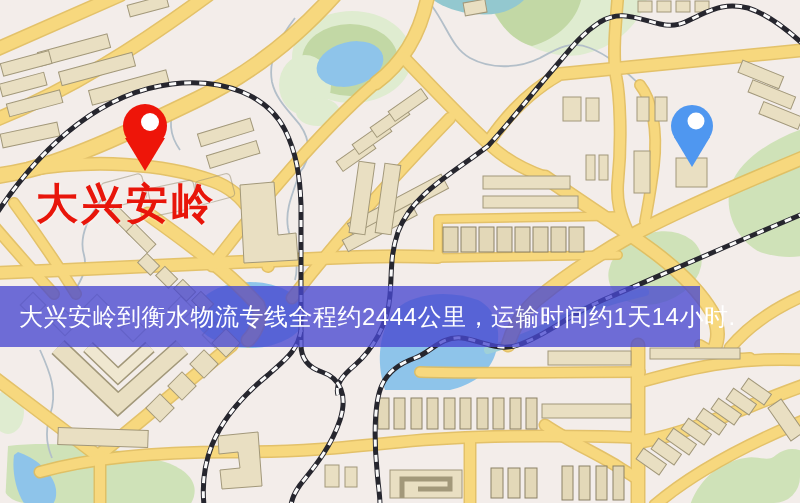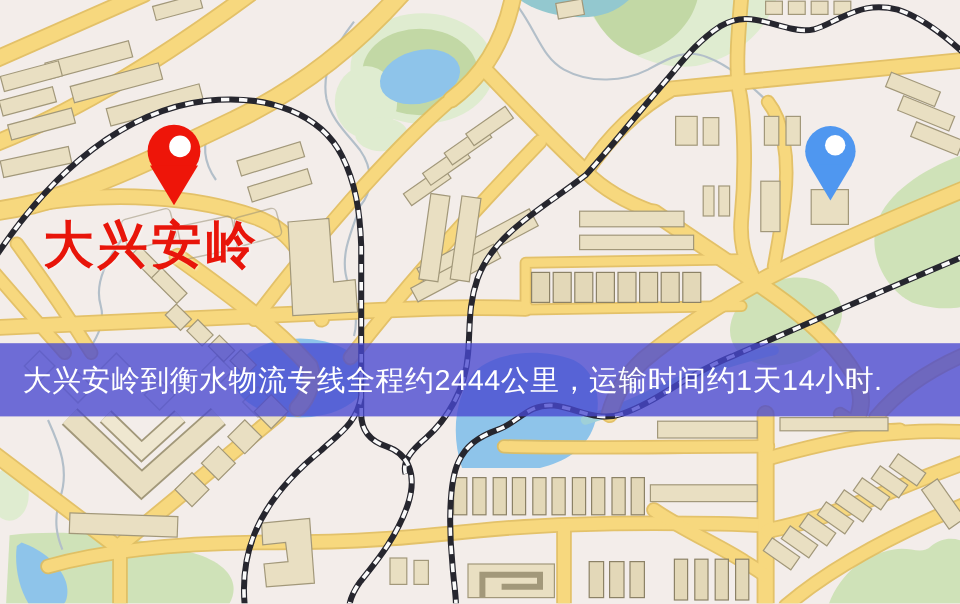--- a/index.html
+++ b/index.html
@@ -7,27 +7,27 @@
     --banner-bg:rgba(72,72,208,0.78);
     --banner-text:#ffffff;
     --origin-color:#e8150a;
     --dest-color:#2a3eda;
     --pin-origin:#ee1509;
     --pin-dest:#4f97f0;
   }
   *{margin:0;padding:0;box-sizing:border-box;}
   html,body{width:800px;height:503px;overflow:hidden;}
   body{font-family:"Liberation Sans","DejaVu Sans",sans-serif;background:var(--bg);}
-  .map-wrap{position:relative;width:800px;height:503px;overflow:hidden;background:var(--bg);}
+  .map-wrap{position:relative;width:800px;height:503px;overflow:hidden;background:var(--bg);border-radius:26px;}
   .map-wrap svg.base{position:absolute;left:0;top:0;}
   .city-label{position:absolute;font-weight:bold;white-space:nowrap;line-height:1;
     text-shadow:1px 1px 2px rgba(255,255,255,0.45);}
   .city-label.origin{left:36px;top:183px;font-size:42px;letter-spacing:3px;color:var(--origin-color);}
   .city-label.dest{left:641px;top:182px;font-size:42px;letter-spacing:2px;color:var(--dest-color);}
-  .banner{position:absolute;left:0;top:286px;width:800px;height:61px;
+  .banner{position:absolute;left:0;top:286px;width:700px;height:61px;
     background:var(--banner-bg);display:flex;align-items:center;padding-left:19px;}
   .banner span{color:var(--banner-text);font-size:24px;letter-spacing:0.5px;white-space:nowrap;}
   .pin{position:absolute;}
   .pin-origin-fill{fill:var(--pin-origin);}
   .pin-dest-fill{fill:var(--pin-dest);}
   
   .green{fill:#cfe2b8;stroke:none;}
   .green-lt{fill:#dfecd0;}
   .green-md{fill:#c2d8a5;}
   .water{fill:#8ec4ea;}

